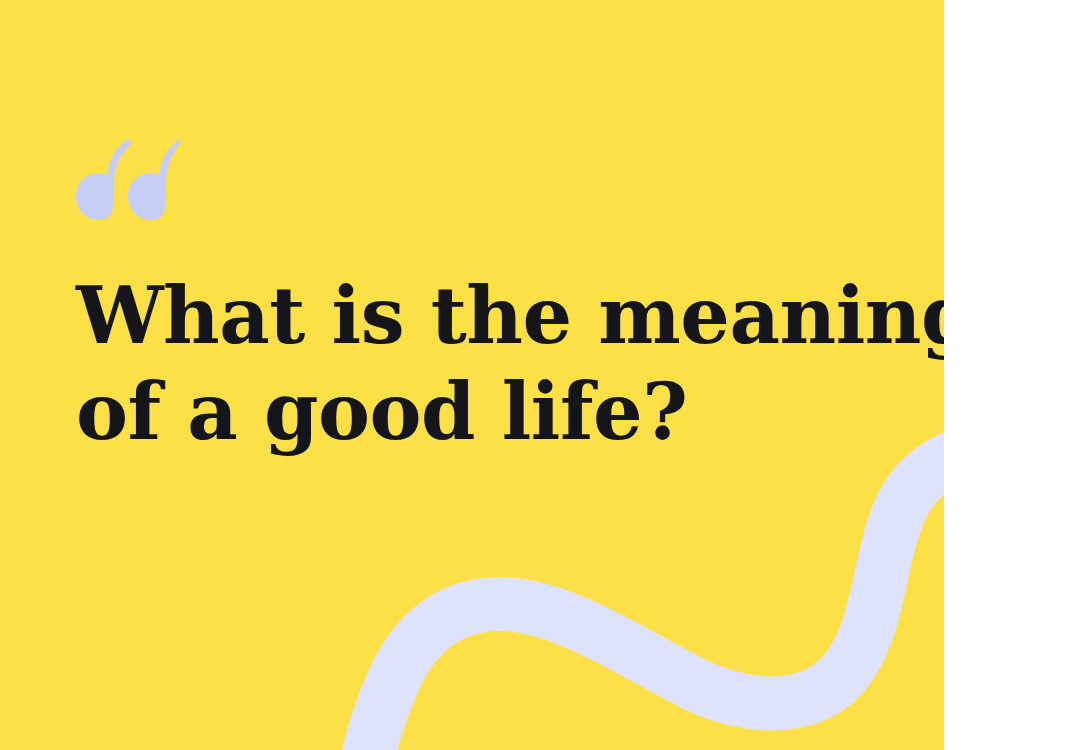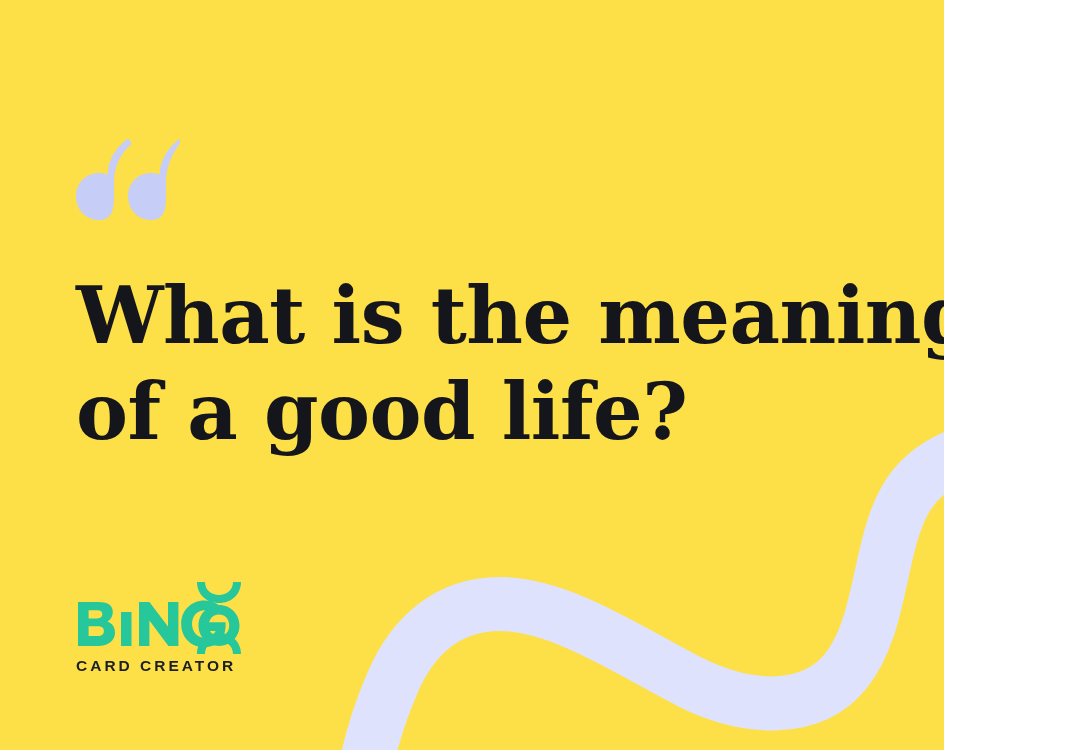--- a/index.html
+++ b/index.html
@@ -115,67 +115,14 @@
                C 84 22, 92 9, 104 0.5
                L 104 5.5
                C 96 16, 90 29, 90 44
                L 90 58
                C 90 72, 88 82, 75 82 Z"></path>
     </g>
   </svg>
 
   <h1 id="headline">What is the meaning of a good life?</h1>
 
-  <div id="logo" style="position: absolute;">
-
-    <svg id="logo-wordmark" viewBox="0 0 162 62" aria-hidden="true">
-      <g fill="#25c79b">
-
-        <path d="M 4 14
-                 L 4 58
-                 L 24 58
-                 C 34.5 58, 41 52.5, 41 44.5
-                 C 41 39.2, 38 35.2, 33.4 33.6
-                 C 36.6 31.8, 38.8 28.2, 38.8 23.8
-                 C 38.8 17.0, 33.2 14, 24.4 14 Z
-                 M 14.6 22.2 L 23.2 22.2
-                 C 26.6 22.2, 28.3 23.6, 28.3 26.3
-                 C 28.3 29.0, 26.6 30.4, 23.2 30.4
-                 L 14.6 30.4 Z
-                 M 14.6 38.2 L 23.8 38.2
-                 C 27.8 38.2, 29.9 39.8, 29.9 43.0
-                 C 29.9 46.2, 27.8 48.0, 23.8 48.0
-                 L 14.6 48.0 Z"></path>
-
-        <rect x="47" y="24" width="10.5" height="34" rx="0"></rect>
-
-        <path d="M 65 14 L 75.4 14 L 94 38.6 L 94 14 L 104.4 14 L 104.4 58
-                 L 94.4 58 L 75.4 32.6 L 75.4 58 L 65 58 Z"></path>
-
-        <path d="M 133.2 34.2
-                 L 133.2 43.0
-                 L 141.6 43.0
-                 C 139.8 47.2, 135.9 49.6, 130.6 49.6
-                 C 123.4 49.6, 118.4 44.4, 118 36.2
-                 C 118 27.6, 123.4 22.2, 130.8 22.2
-                 C 135.0 22.2, 138.4 23.8, 140.6 26.6
-                 L 148.2 20.8
-                 C 144.2 15.6, 137.8 12.6, 130.6 12.6
-                 C 117.2 12.6, 107.2 22.6, 107.2 36.0
-                 C 107.2 49.4, 116.8 59.2, 130.2 59.2
-                 C 143.0 59.2, 151.6 50.4, 151.6 37.2
-                 L 151.6 34.2 Z"></path>
-      </g>
-    </svg>
-
-    <svg style="position:absolute; left:118px; top:-8px; width:54px; height:76px;" viewBox="0 0 54 76" aria-hidden="true">
-      <g fill="#25c79b">
-        <path d="M 5 2 C 5 2, 13 2, 13 2 C 13 10, 19.5 15, 27 15 C 34.5 15, 41 10, 41 2 L 49 2 C 49 14.5, 39.2 23, 27 23 C 14.8 23, 5 14.5, 5 2 Z"></path>
-        <path d="M 27 25 C 38.6 25, 47.5 34, 47.5 45.6 C 47.5 57.2, 38.6 66, 27 66 C 15.4 66, 6.5 57.2, 6.5 45.6 C 6.5 34, 15.4 25, 27 25 Z
-                 M 27 34.6 C 21.0 34.6, 16.8 39.2, 16.8 45.6 C 16.8 52, 21.0 56.4, 27 56.4 C 33 56.4, 37.2 52, 37.2 45.6 C 37.2 39.2, 33 34.6, 27 34.6 Z"></path>
-        <path d="M 49 74 L 41 74 C 41 66, 34.5 61, 27 61 C 19.5 61, 13 66, 13 74 L 5 74 C 5 61.5, 14.8 53, 27 53 C 39.2 53, 49 61.5, 49 74 Z"></path>
-      </g>
-    </svg>
-
-    <span id="logo-tagline">CARD CREATOR</span>
-  </div>
 
 </div>
 
 </body></html>

